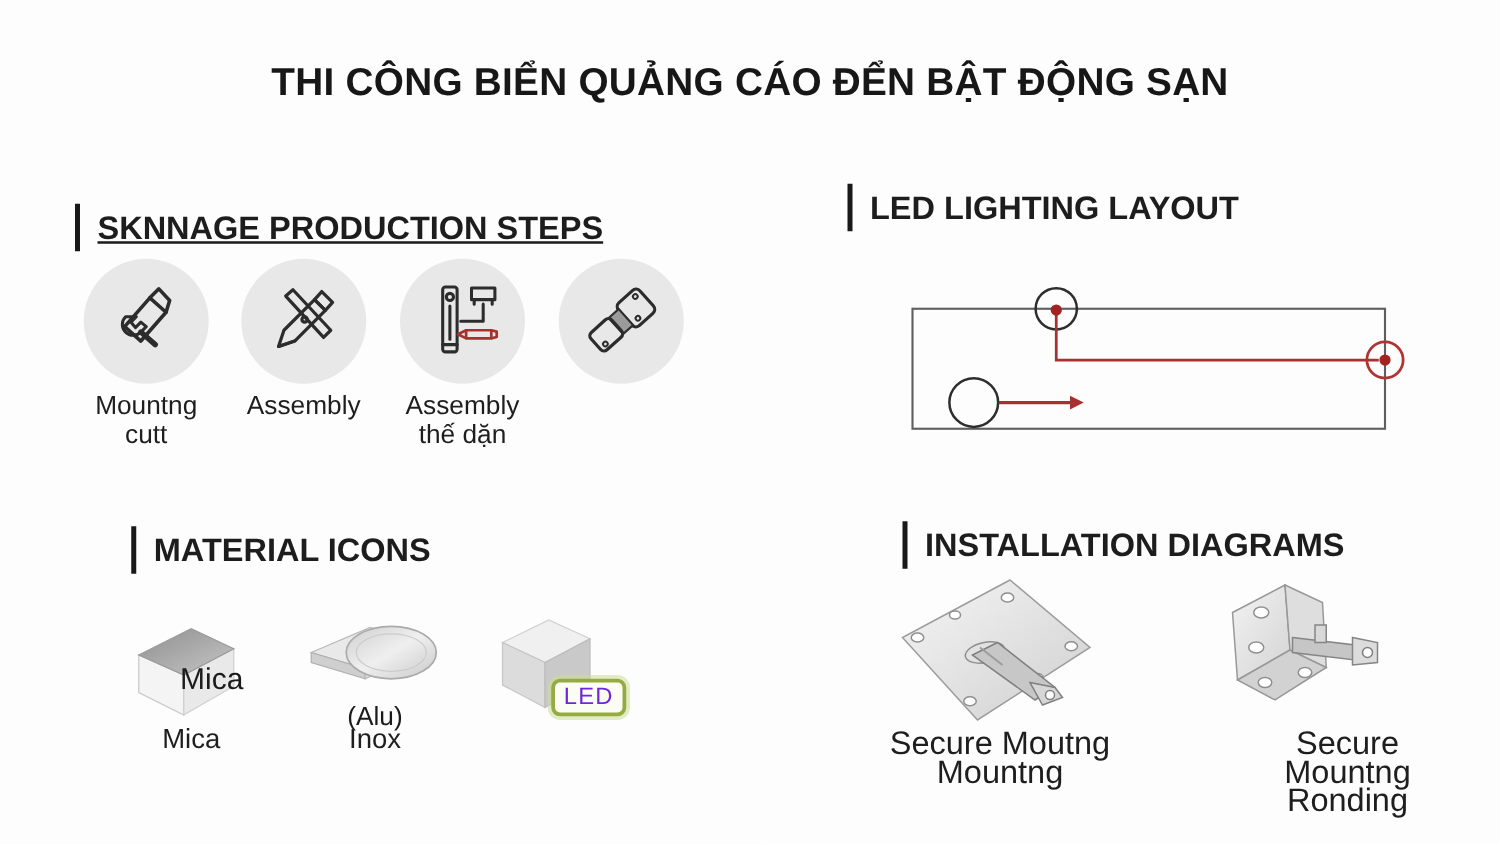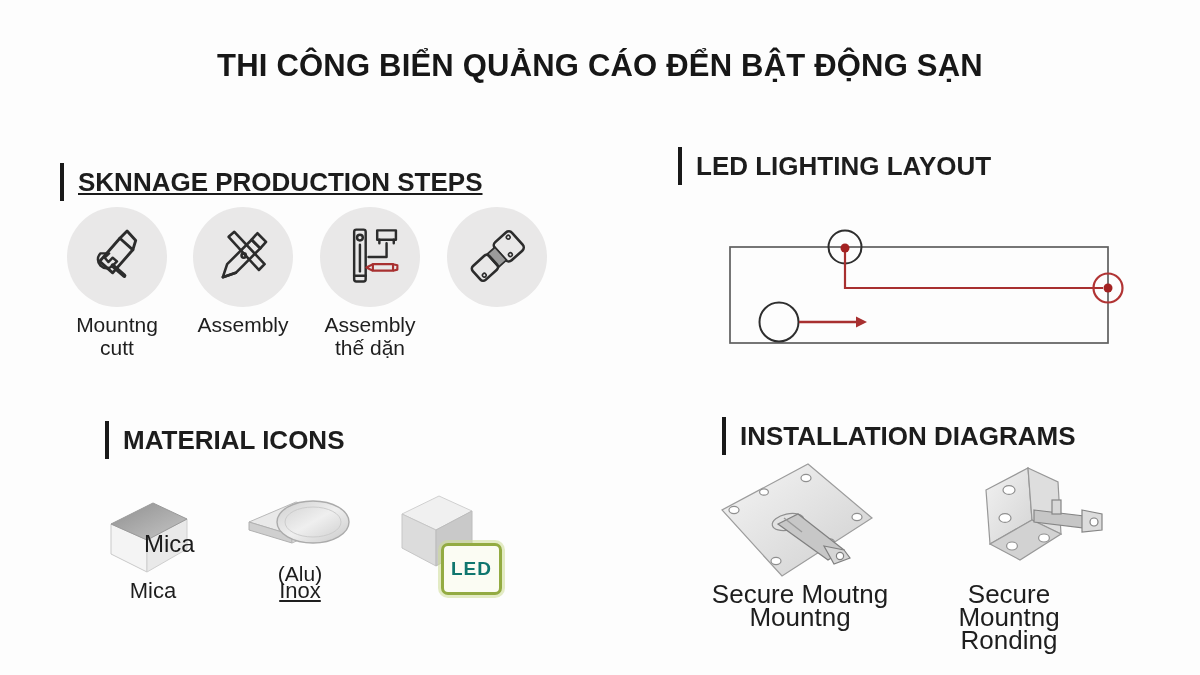--- a/index.html
+++ b/index.html
@@ -20,23 +20,23 @@
   .step-circle{
     width:100px;height:100px;border-radius:50%;background:#e9e8e8;
     margin:0 auto;display:flex;align-items:center;justify-content:center;
   }
   .step-label{margin-top:6px;font-size:21px;line-height:23px;color:#1e1e1e;}
   .caption{font-size:22px;color:#1e1e1e;text-align:center;}
   .caption2{font-size:26px;line-height:23px;color:#1e1e1e;text-align:center;}
   .overlay-txt{font-size:24px;color:#1b1b1b;white-space:nowrap;}
   .alu-txt{font-size:21px;color:#1b1b1b;text-align:center;margin-top:14px;}
   .led-badge{
-    display:inline-block;padding:11px 7px;border:3px solid #93ab42;border-radius:7px;
+    display:inline-block;padding:0 7px;border:3px solid #93ab42;border-radius:7px;
     background:#fbfcf3;box-shadow:0 0 0 3px rgba(205,221,150,.55);
-    color:#0f766e;font-weight:bold;font-size:19px;letter-spacing:1px;line-height:24px;
+    color:#6d28d9;font-weight:normal;font-size:19px;letter-spacing:1px;line-height:24px;
   }
   svg{display:block;}
 </style>
 </head>
 <body>
 
 <div id="stage">
 
   <div class="abs title">THI CÔNG BIỂN QUẢNG CÁO ĐỂN BẬT ĐỘNG SẠN</div>
 
@@ -171,21 +171,21 @@
           <stop offset="1" stop-color="#c9c9c9"></stop>
       </linearGradient>
     </defs>
     <path d="M6,28 L53,8 L96,20 L49,41 Z" fill="#e9e9e9" stroke="#b9b9b9" stroke-width="1"></path>
     <path d="M6,28 L6,36 L49,49 L49,41 Z" fill="#cfcfcf" stroke="#b0b0b0" stroke-width="1"></path>
     <path d="M49,41 L96,20 L96,28 L49,49 Z" fill="#dddddd" stroke="#b9b9b9" stroke-width="1"></path>
     <ellipse cx="70" cy="28" rx="36" ry="21" fill="url(#disc)" stroke="#ababab" stroke-width="1.4"></ellipse>
     <ellipse cx="70" cy="28" rx="28" ry="15" fill="none" stroke="#cccccc" stroke-width="1"></ellipse>
   </svg>
   <div class="abs alu-txt" style="left:250px;top:548px;width:100px;">(Alu)</div>
-  <div class="abs caption" style="left:250px;top:578px;width:100px;text-decoration:underline;">Inox</div>
+  <div class="abs caption" style="left:250px;top:578px;width:100px;">Inox</div>
 
   <svg class="abs" style="left:392px;top:490px;" width="88" height="82" viewBox="0 0 88 82">
     <path d="M10,24 L47,6 L80,21 L44,40 Z" fill="#f0f0f0" stroke="#d0d0d0" stroke-width="1"></path>
     <path d="M10,24 L10,58 L44,76 L44,40 Z" fill="#dcdcdc" stroke="#c6c6c6" stroke-width="1"></path>
     <path d="M44,40 L80,21 L80,56 L44,76 Z" fill="#c9c9c9" stroke="#bcbcbc" stroke-width="1"></path>
   </svg>
   <div class="abs led-badge" style="left:441px;top:543px;">LED</div>
 
   <svg class="abs" style="left:712px;top:458px;" width="168" height="124" viewBox="0 0 168 124">
     <defs>
@@ -226,18 +226,18 @@
     <ellipse cx="37" cy="58" rx="6" ry="4.4" fill="#ffffff" stroke="#8f8f8f" stroke-width="1.2"></ellipse>
     <path d="M60,8 L90,22 L93,74 L64,60 Z" fill="#dedede" stroke="#989898" stroke-width="1.2"></path>
     <path d="M22,84 L64,60 L93,74 L52,100 Z" fill="#d2d2d2" stroke="#989898" stroke-width="1.2"></path>
     <ellipse cx="44" cy="86" rx="5.4" ry="4" fill="#ffffff" stroke="#8f8f8f" stroke-width="1.2"></ellipse>
     <ellipse cx="76" cy="78" rx="5.4" ry="4" fill="#ffffff" stroke="#8f8f8f" stroke-width="1.2"></ellipse>
     <path d="M66,50 L116,56 L116,68 L66,62 Z" fill="#c6c6c6" stroke="#858585" stroke-width="1.2"></path>
     <rect x="84" y="40" width="9" height="14" fill="#d8d8d8" stroke="#858585" stroke-width="1.2"></rect>
     <path d="M114,50 L134,54 L134,70 L114,72 Z" fill="#dcdcdc" stroke="#858585" stroke-width="1.2" rx="3"></path>
     <circle cx="126" cy="62" r="4" fill="#ffffff" stroke="#808080" stroke-width="1.2"></circle>
   </svg>
-  <div class="abs caption2" style="left:919px;top:583px;width:180px;">
+  <div class="abs caption2" style="left:988px;top:583px;width:180px;">
     <div>Secure Mountng</div>
     <div>Ronding</div>
   </div>
 
 </div>
 
 </body></html>

